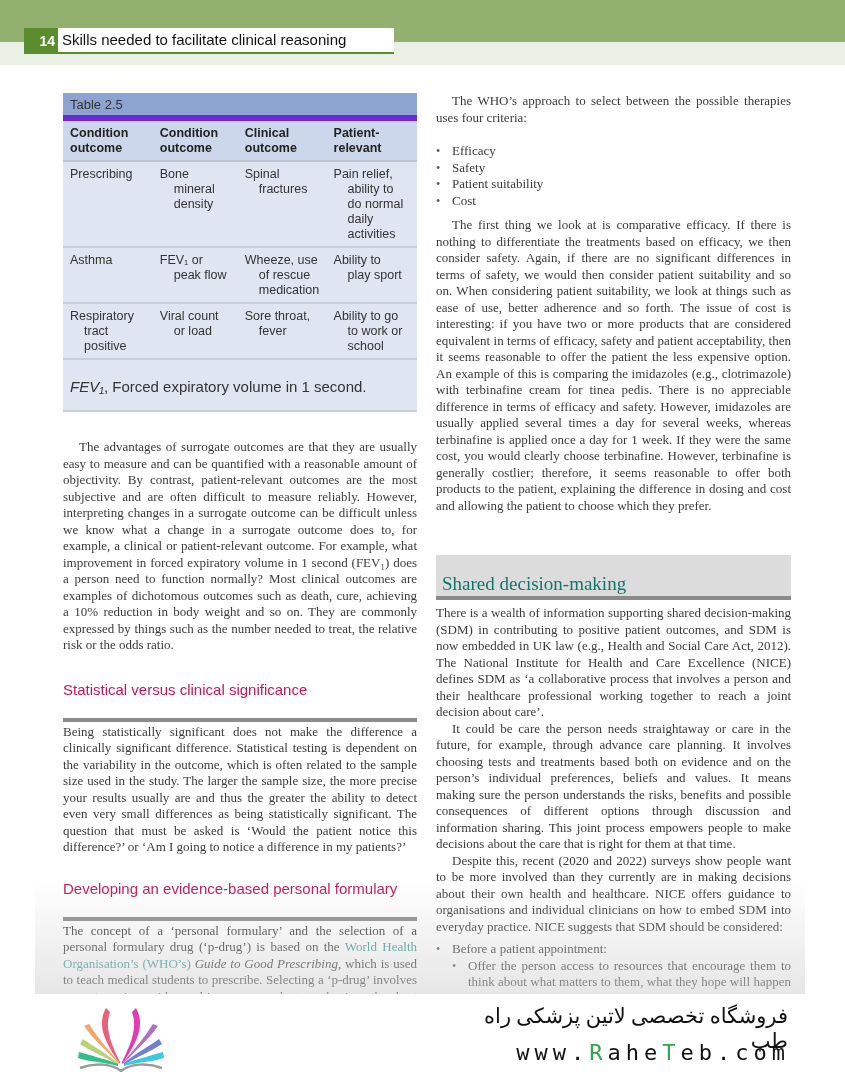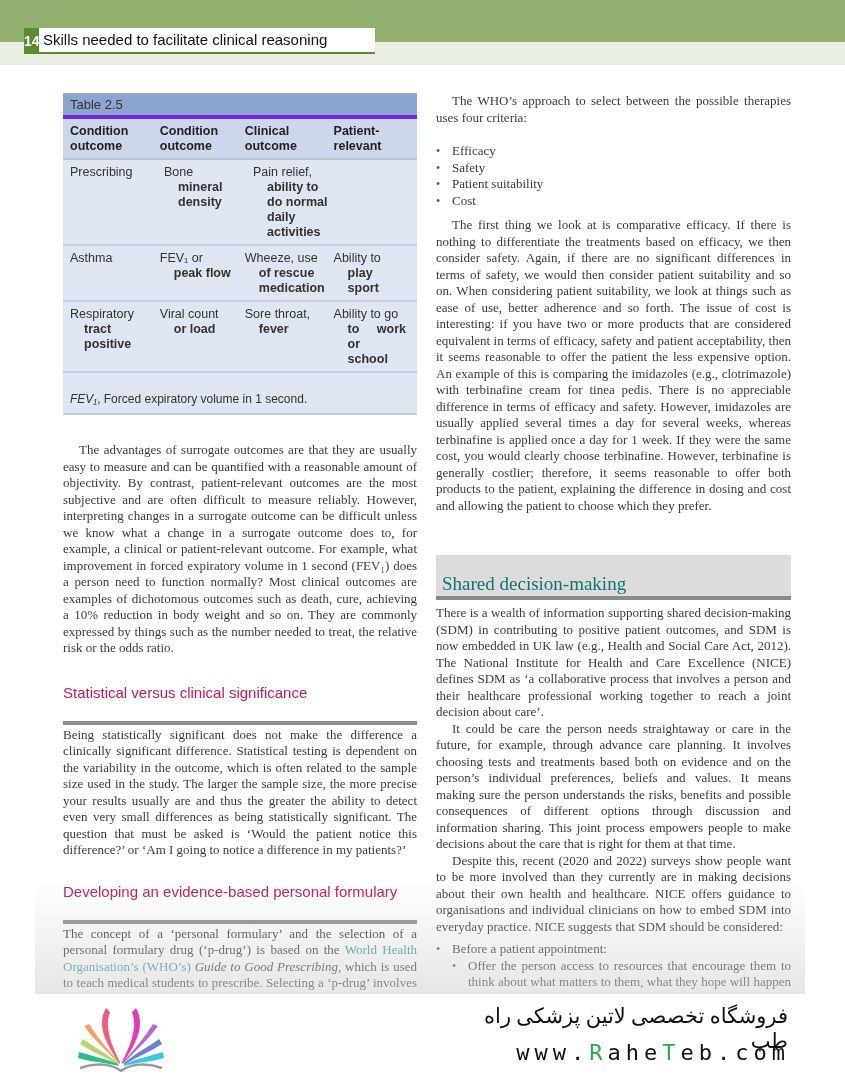--- a/index.html
+++ b/index.html
@@ -1,36 +1,36 @@
 <!DOCTYPE html>
 <html><head>
 <meta charset="utf-8">
 <style>
   html, body { margin:0; padding:0; }
   body { width:845px; height:1080px; position:relative; background:#ffffff; overflow:hidden; font-family:"Liberation Serif", serif; color:#333; }
   .top-band { position:absolute; left:0; top:0; width:845px; height:42px; background:#93b16e; }
   .sub-band { position:absolute; left:0; top:42px; width:845px; height:23px; background:#ebf0e4; }
   .running-head { position:absolute; left:24px; top:28px; height:26px; display:flex; align-items:stretch; }
-  .page-num { background:#5b8c2e; color:#fff; font-family:"Liberation Sans", sans-serif; font-weight:bold; font-size:14px; width:15px; text-align:right; padding-right:3px; box-sizing:border-box; line-height:26px; }
+  .page-num { background:#5b8c2e; color:#fff; font-family:"Liberation Sans", sans-serif; font-weight:bold; font-size:14px; width:34px; text-align:right; padding-right:3px; box-sizing:border-box; line-height:26px; }
   .chapter-title { background:#fff; color:#111; font-family:"Liberation Sans", sans-serif; font-size:15px; line-height:24px; padding:0 30px 0 4px; border-bottom:2px solid #5b8c2e; width:302px; }
 
   .col { position:absolute; font-size:13px; line-height:16.5px; text-align:justify; color:#3a3a3a; }
   .col-left { left:63px; top:93px; width:354px; }
   .col-right { left:436px; top:93px; width:355px; }
 
   .table-box { background:#dfe5f1; font-family:"Liberation Sans", sans-serif; color:#333; font-size:12.5px; line-height:15px; margin-left:0; width:354px; }
-  .table-head { background:#8ea4d0; padding:4px 7px 3px 7px; color:#222; border-bottom:4px solid #6d28d9; }
+  .table-head { background:#8ea4d0; padding:4px 7px 3px 7px; color:#222; border-bottom:6px solid #6d28d9; }
   .table-label { font-size:13px; color:#333; }
   .table-title { font-weight:bold; font-size:13px; color:#111; line-height:14px; }
   .trow { display:flex; padding:5px 7px 4px 7px; border-bottom:2px solid #c8cfdc; }
   .trow.header { background:#cdd7ec; font-weight:bold; color:#222; border-bottom:2px solid #bcc4d2; }
   .c1 { width:90px; } .c2 { width:85px; } .c3 { width:89px; } .c4 { width:76px; }
   .cell { padding-right:4px; }
-  .cell .indent { padding-left:14px; display:block;font-weight:bold; }
-  .table-foot { padding:19px 7px 6px 7px; border-bottom:2px solid #c8cfdc; font-size:12px; }
+  .cell .indent { padding-left:14px; display:block; }
+  .table-foot { padding:19px 7px 16px 7px; border-bottom:2px solid #c8cfdc; font-size:15px; }
   .table-foot i { font-style:italic; }
 
   p { margin:0; text-indent:16px; }
   p.noindent { text-indent:0; }
   .h2 { font-family:"Liberation Sans", sans-serif; color:#be185d; font-size:15px; line-height:17px; margin:0; padding-bottom:20px; border-bottom:4px solid #8c8c8c; }
   .h1 { font-family:Liberation Serif, serif; color:#0f766e; font-size:19px; line-height:24px; background:#dcdcdc; padding:17px 6px 0 6px; border-bottom:4px solid #8a8a8a; }
   ul { margin:0; padding:0; list-style:none; }
   li { position:relative; padding-left:16px; }
   li::before { content:"•"; position:absolute; left:0; color:#555; font-size:12px; }
   ul.sub { margin-left:0; }
@@ -67,20 +67,24 @@
     </div>
     <div id="table-body">
         <div class="trow">
           <div class="cell c1">
             <span style="display: block;">Prescribing</span>
           </div>
           <div class="cell c2">
             <span style="display: block;">Bone</span>
             <span class="indent">mineral</span>
             <span class="indent">density</span>
+          </div>
+          <div class="cell c3">
+            <span style="display: block;">Spinal</span>
+            <span class="indent">fractures</span>
           </div>
           <div class="cell c4">
             <span style="display: block;">Pain relief,</span>
             <span class="indent">ability to</span>
             <span class="indent">do normal</span>
             <span class="indent">daily</span>
             <span class="indent">activities</span>
           </div>
         </div>
         <div class="trow">

